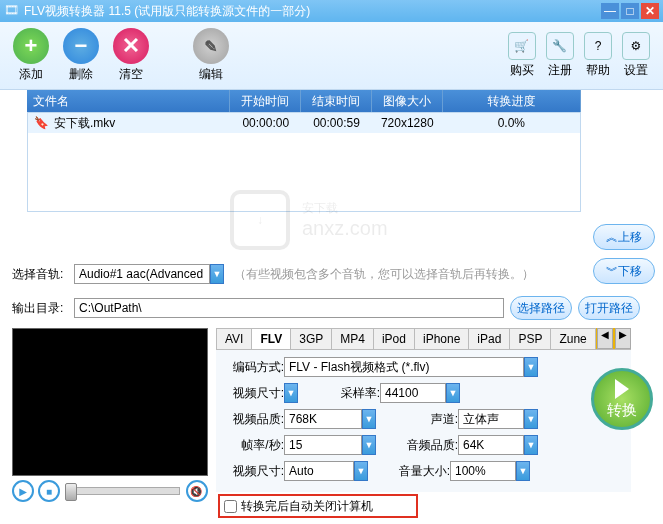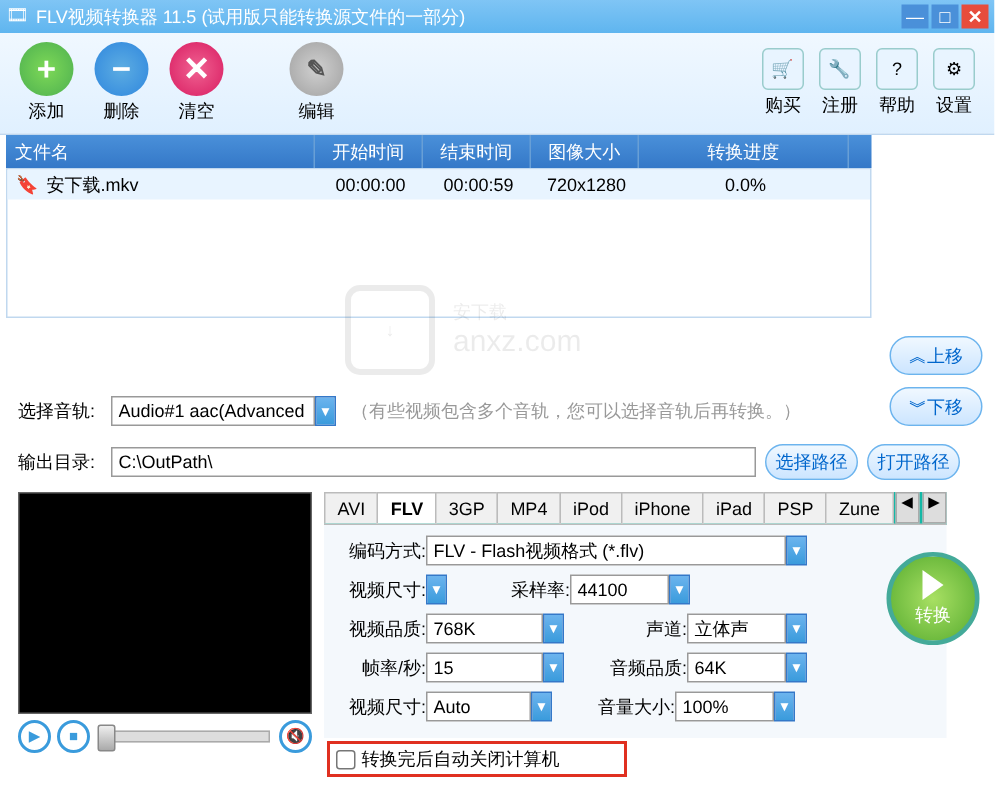--- a/index.html
+++ b/index.html
@@ -53,21 +53,21 @@
 
 .bottom { display: flex; padding: 4px 8px 4px 12px; }
 .preview { width: 196px; }
 .preview .screen { width: 196px; height: 148px; background: #000; border: 1px solid #666; }
 .pctrl { display: flex; gap: 4px; margin-top: 4px; }
 .pctrl .pb { width: 22px; height: 22px; border: 2px solid #3a9bdc; border-radius: 50%; background: #fff; color: #3a9bdc; display: flex; align-items: center; justify-content: center; cursor: pointer; font-size: 10px; }
 .pctrl .slider { flex: 1; height: 8px; background: #ddd; border: 1px solid #aaa; margin: 7px 2px; position: relative; }
 .pctrl .slider::before { content: ''; position: absolute; left: -2px; top: -5px; width: 10px; height: 16px; background: linear-gradient(#eee,#aaa); border: 1px solid #888; border-radius: 2px; }
 
 .settings { flex: 1; margin-left: 8px; }
-.tabs { display: flex; border-bottom: 1px solid #bbb; background: #14b8a6; }
+.tabs { display: flex; border-bottom: 1px solid #bbb; background: #eab308; }
 .tab { padding: 3px 8px; border: 1px solid #bbb; border-bottom: none; margin-right: -1px; background: #f0f0f0; cursor: pointer; font-size: 12px; }
 .tab.active { background: #fff; font-weight: bold; }
 .tabs .navbtn { width: 16px; text-align: center; cursor: pointer; background: #ddd; border: 1px solid #aaa; margin-left: 2px; font-size: 10px; }
 
 .setgrid { padding: 6px 4px; background: #f4f8fc; }
 .setrow { display: flex; align-items: center; margin-bottom: 4px; height: 22px; }
 .setrow .slbl { width: 64px; text-align: right; font-size: 12px; }
 .setrow .sinp { height: 20px; border: 1px solid #999; padding: 0 4px; font-size: 12px; background: #fff; }
 .dd { width: 14px; height: 20px; background: linear-gradient(#6cb4ee,#3a9bdc); border: 1px solid #3478c8; color: #fff; font-size: 9px; display: flex; align-items: center; justify-content: center; cursor: pointer; }
 
@@ -122,21 +122,21 @@
       <div class="sq">?</div>
       <div>帮助</div>
     </div>
   <div class="rtool">
       <div class="sq">⚙</div>
       <div>设置</div>
     </div>
 </div>
 
 <div style="position:relative">
-  <div style="margin:0 82px 0 4px">
+  <div style="margin:0 82px 0 27px">
     <div class="table-header">
       <div class="col-name">文件名</div>
       <div class="col-start">开始时间</div>
       <div class="col-end">结束时间</div>
       <div class="col-size">图像大小</div>
       <div class="col-prog">转换进度</div>
     </div>
     <div class="filelist" style="margin:0">
       <div class="filerow">
         <div class="ficon">🔖</div>
@@ -246,19 +246,19 @@
         <span class="slbl" style="margin-left:18px">音量大小:</span>
         <input class="sinp" style="width: 66px;" value="100%">
           <div class="dd">▼</div>
       </div>
     </div>
   </div>
 </div>
 
 <div class="convertbtn">
   <div class="tri"></div>
-  <div style="font-size:12px;margin-top:2px">转换</div>
+  <div style="font-size:15px;margin-top:2px">转换</div>
 </div>
 
 <div class="footer">
   <input type="checkbox" style="">
   <span>转换完后自动关闭计算机</span>
 </div>
 
 </body></html>

